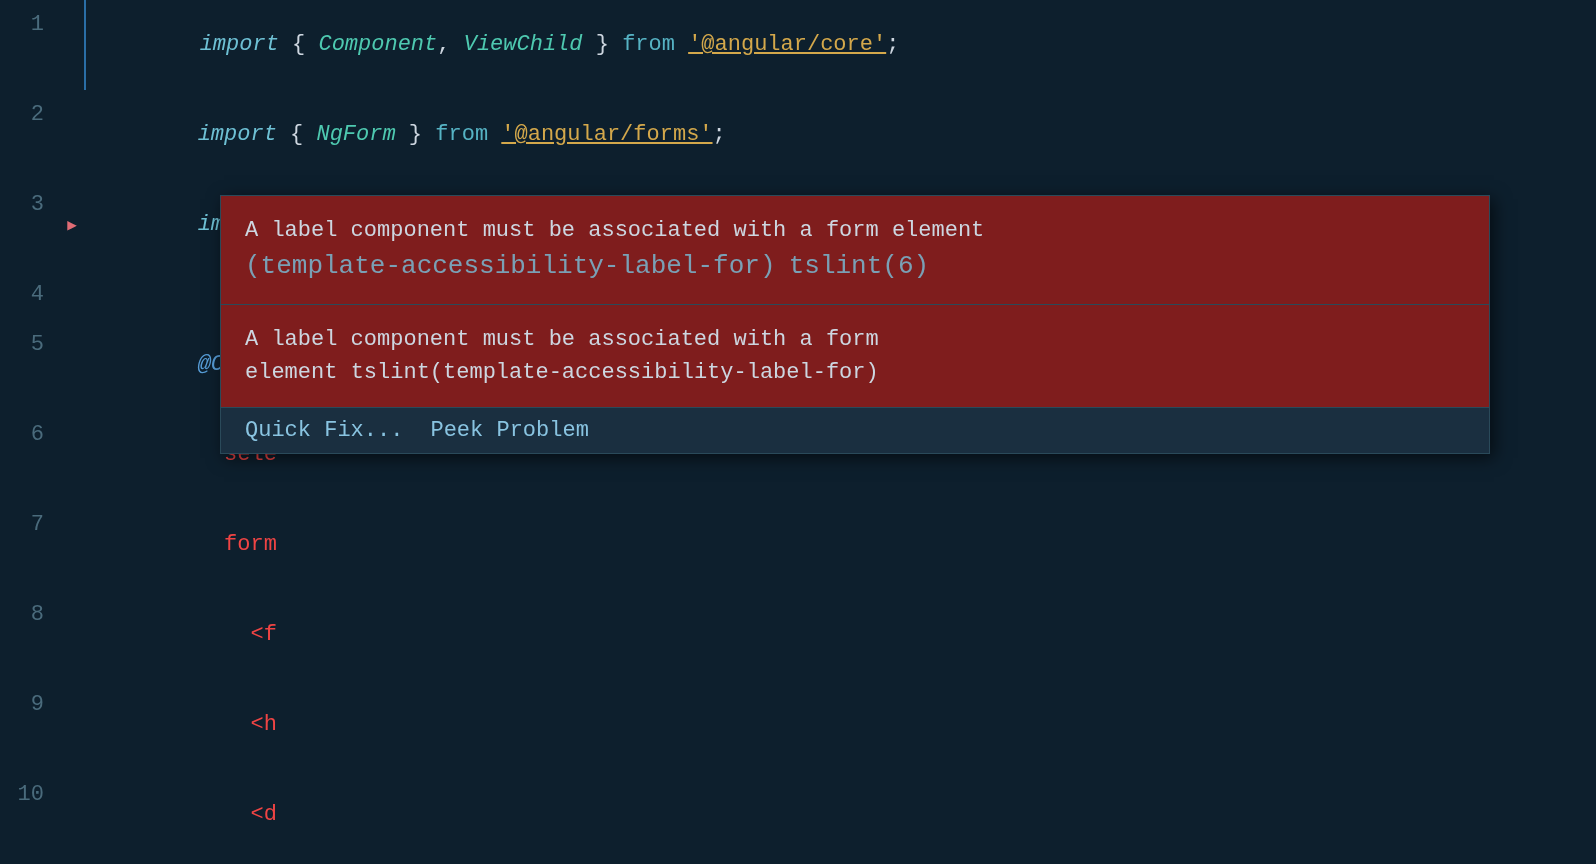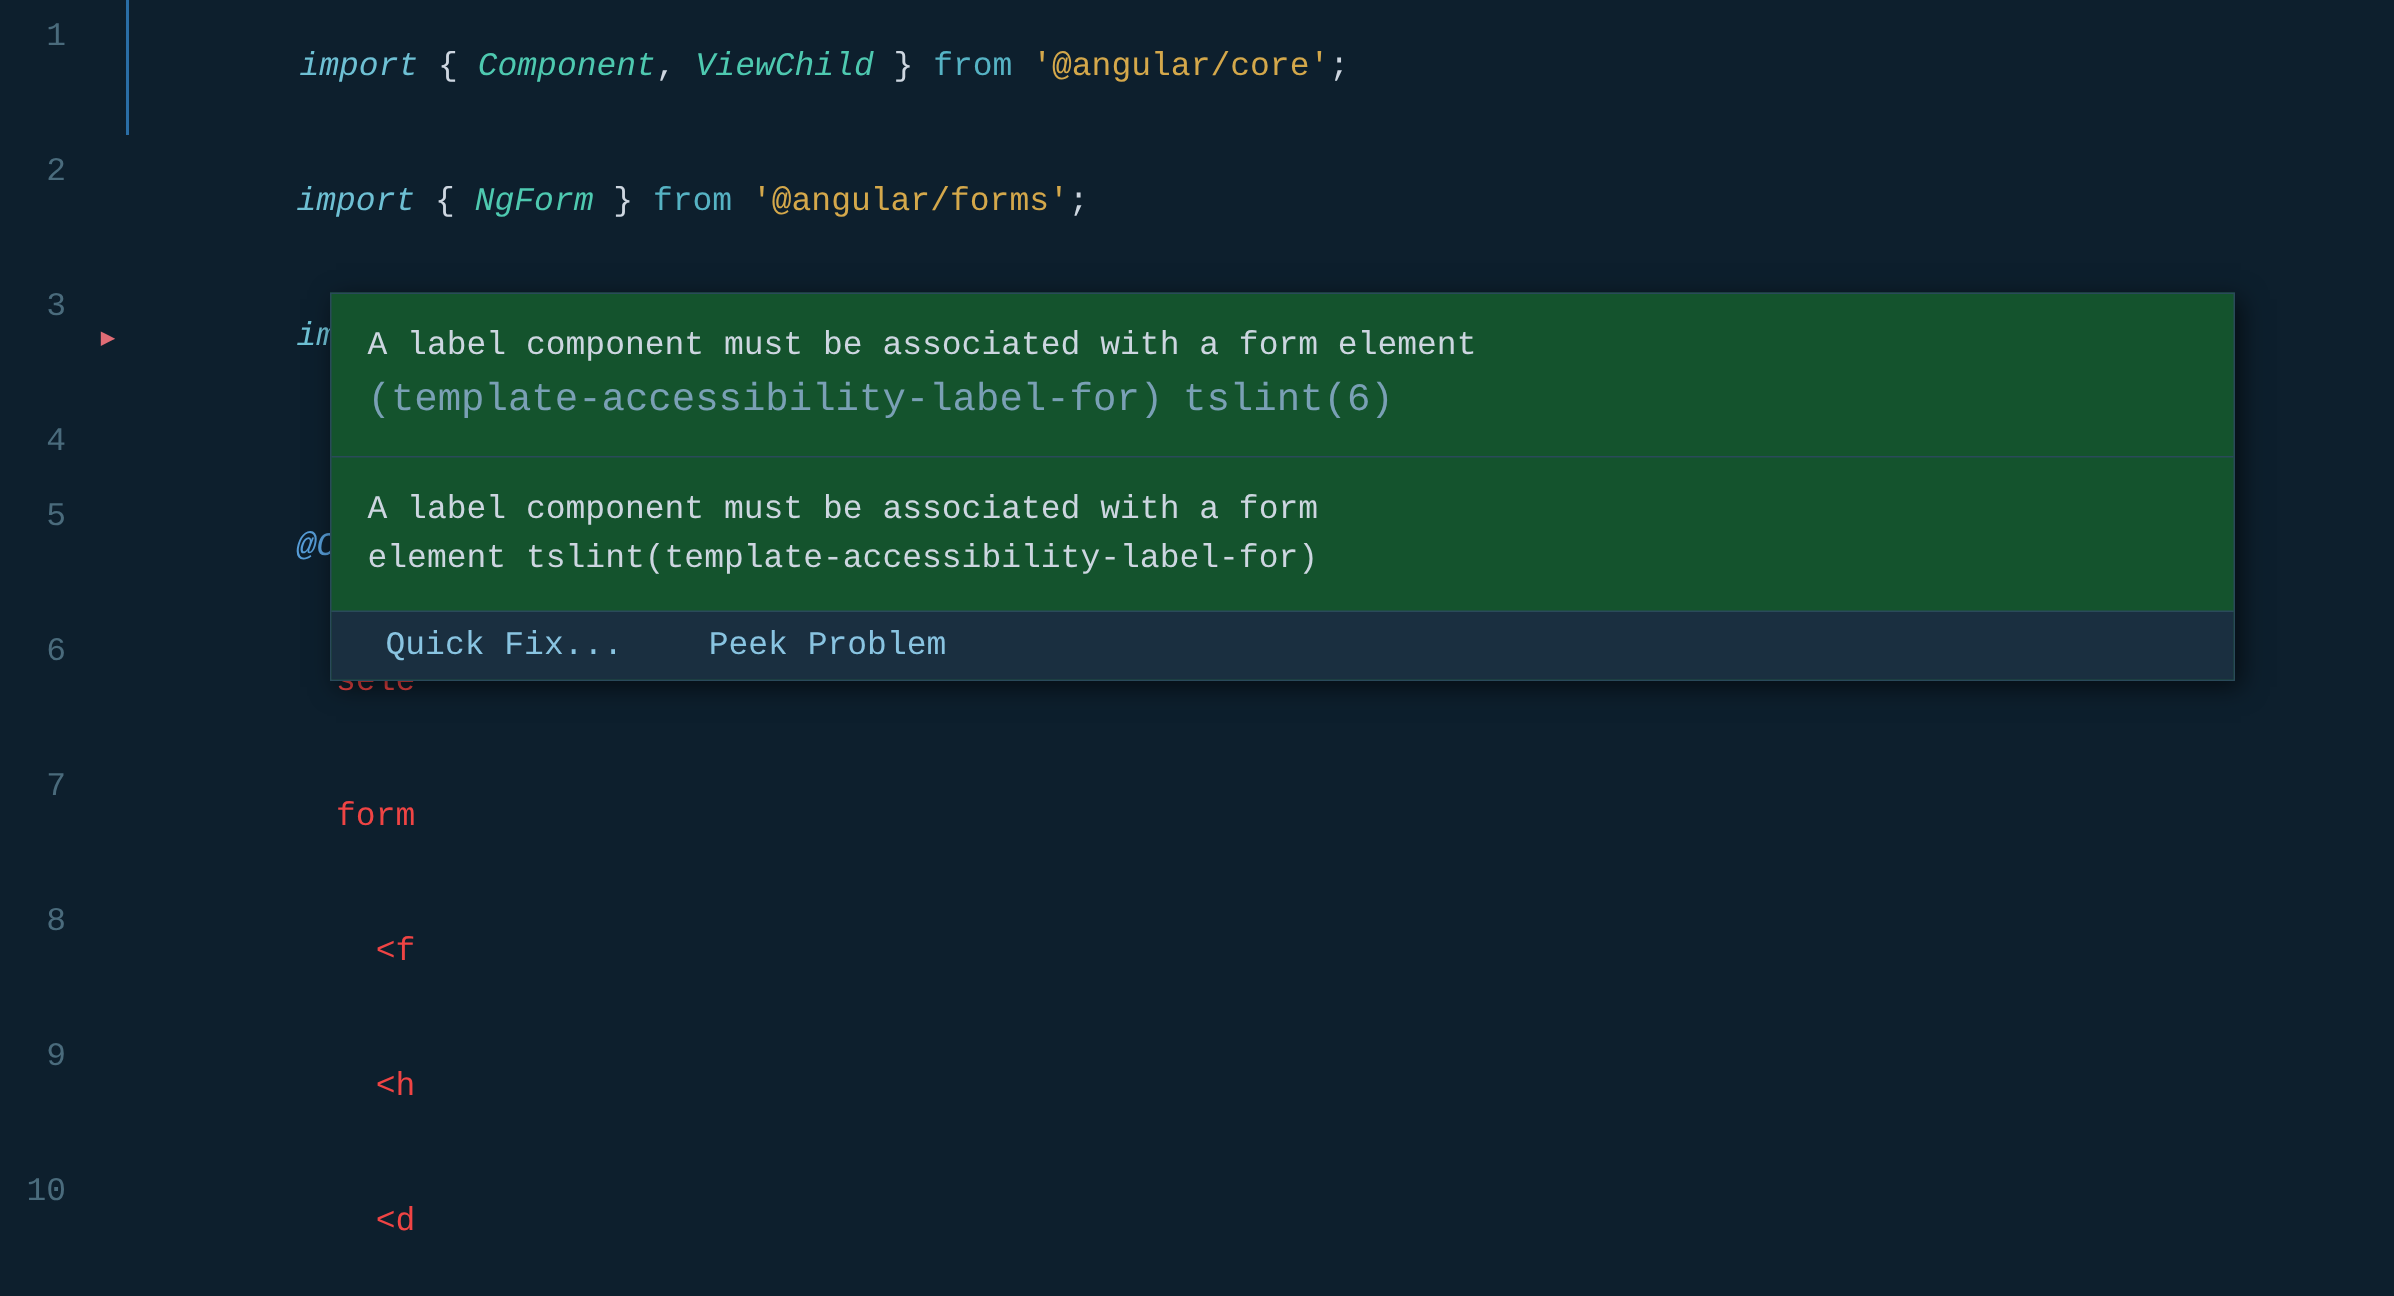--- a/index.html
+++ b/index.html
@@ -77,35 +77,35 @@
 
     .line-border-left {
       border-left: 2px solid #2a6ea6;
     }
 
     
     .kw-import { color: #6ec0d4; font-style: italic; }
     .kw-from { color: #56b3c4; }
     .punct { color: #cdd6e0; }
     .class-name { color: #4ec9b0; font-style: italic; }
-    .string { color: #d4a84b; }
+    .string { color: #d4a84b; text-decoration: underline; }
     .decorator { color: #569cd6; font-style: italic; }
     .dim { color: #ef4444; }
 
     @keyframes blink {
       50% { opacity: 0; }
     }
 
     
     .tooltip-container {
       position: absolute;
       top: 195px;
       left: 220px;
       width: 1270px;
-      background-color: #14532d;
+      background-color: #7f1d1d;
       border: 1px solid #2a4a5a;
       z-index: 100;
       box-shadow: 4px 4px 16px rgba(0,0,0,0.6);
     }
 
     .tooltip-message {
       padding: 18px 24px;
       border-bottom: 1px solid #2a4a5a;
       font-size: 22px;
       line-height: 1.5;
@@ -119,24 +119,24 @@
 
     .tooltip-message-2 {
       padding: 18px 24px;
       border-bottom: 1px solid #2a4a5a;
       font-size: 22px;
       line-height: 1.5;
       color: #cdd6e0;
     }
 
     .tooltip-actions {
-      padding: 10px 36px;
+      padding: 10px 24px;
       display: flex;
       align-items: center;
-      gap: 57px;
+      gap: 27px;
       font-size: 22px;
       background-color: #1a2f40;
       text-align: center;
     }
 
     .tooltip-action-btn {
       color: #89c4e1;
       cursor: pointer;
       font-size: 22px;
       font-family: 'Consolas', 'Monaco', 'Courier New', monospace;

